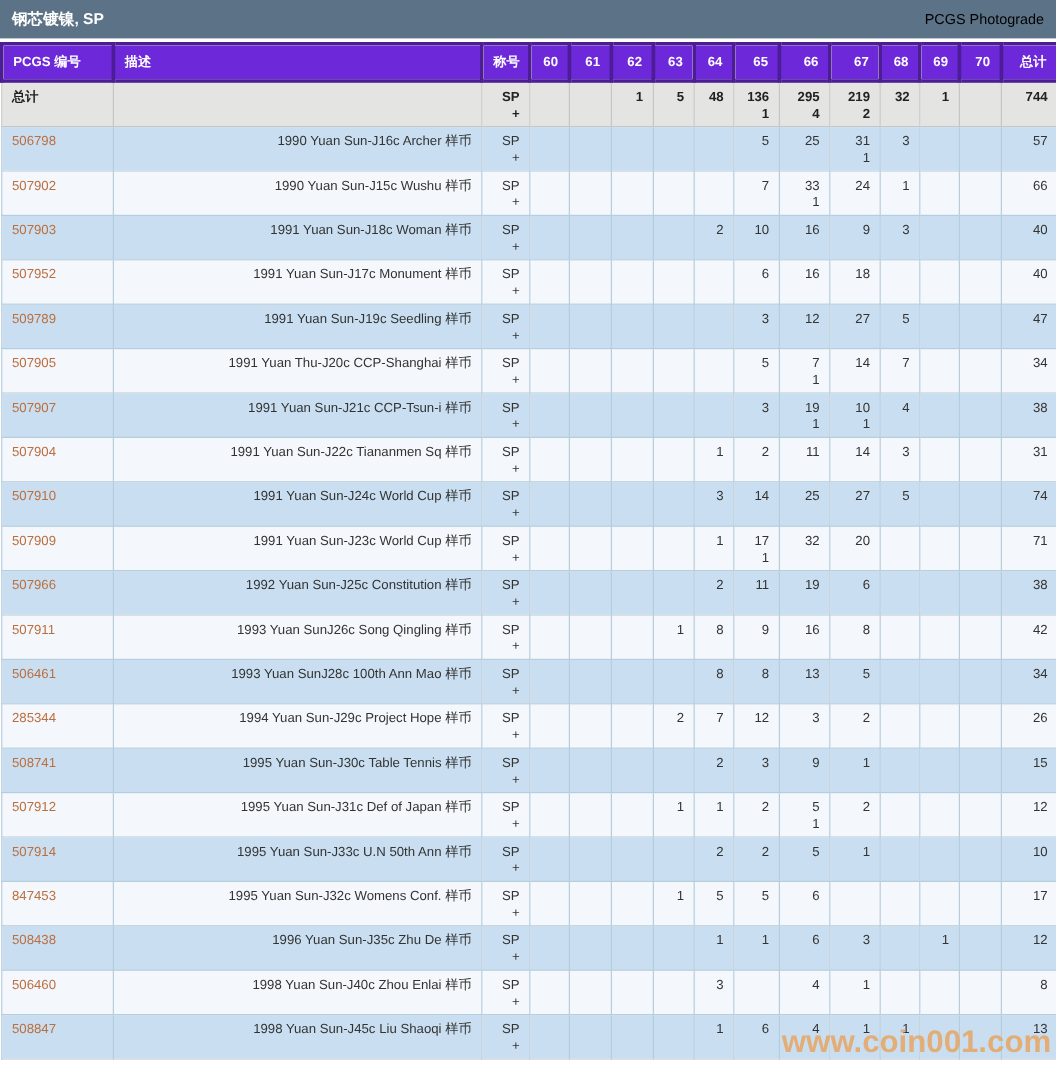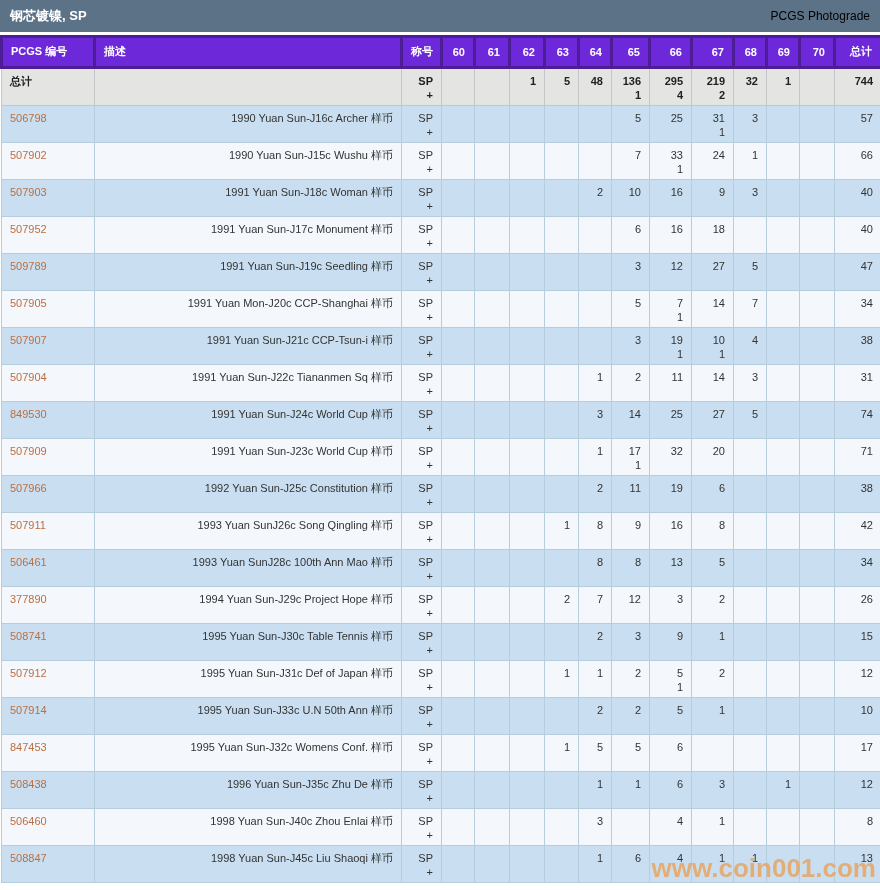--- a/index.html
+++ b/index.html
@@ -271,21 +271,21 @@
         </td>
         <td class="grade">
           <div>5</div>
         </td>
         <td class="grade"></td>
         <td class="grade"></td>
         <td class="total">47</td>
       </tr>
       <tr class="row-white">
         <td class="num"><a href="#">507905</a></td>
-        <td class="desc">1991 Yuan Mon-J20c CCP-Shanghai 样币</td>
+        <td class="desc">1991 Yuan Thu-J20c CCP-Shanghai 样币</td>
         <td class="desig">
           <div>SP</div>
           <div>+</div>
         </td>
         <td class="grade"></td>
         <td class="grade"></td>
         <td class="grade"></td>
         <td class="grade"></td>
         <td class="grade"></td>
         <td class="grade">
@@ -359,21 +359,21 @@
           <div>14</div>
         </td>
         <td class="grade">
           <div>3</div>
         </td>
         <td class="grade"></td>
         <td class="grade"></td>
         <td class="total">31</td>
       </tr>
       <tr class="row-blue">
-        <td class="num"><a href="#">849530</a></td>
+        <td class="num"><a href="#">507910</a></td>
         <td class="desc">1991 Yuan Sun-J24c World Cup 样币</td>
         <td class="desig">
           <div>SP</div>
           <div>+</div>
         </td>
         <td class="grade"></td>
         <td class="grade"></td>
         <td class="grade"></td>
         <td class="grade"></td>
         <td class="grade">
@@ -504,21 +504,21 @@
         </td>
         <td class="grade">
           <div>5</div>
         </td>
         <td class="grade"></td>
         <td class="grade"></td>
         <td class="grade"></td>
         <td class="total">34</td>
       </tr>
       <tr class="row-white">
-        <td class="num"><a href="#">377890</a></td>
+        <td class="num"><a href="#">285344</a></td>
         <td class="desc">1994 Yuan Sun-J29c Project Hope 样币</td>
         <td class="desig">
           <div>SP</div>
           <div>+</div>
         </td>
         <td class="grade"></td>
         <td class="grade"></td>
         <td class="grade"></td>
         <td class="grade">
           <div>2</div>

